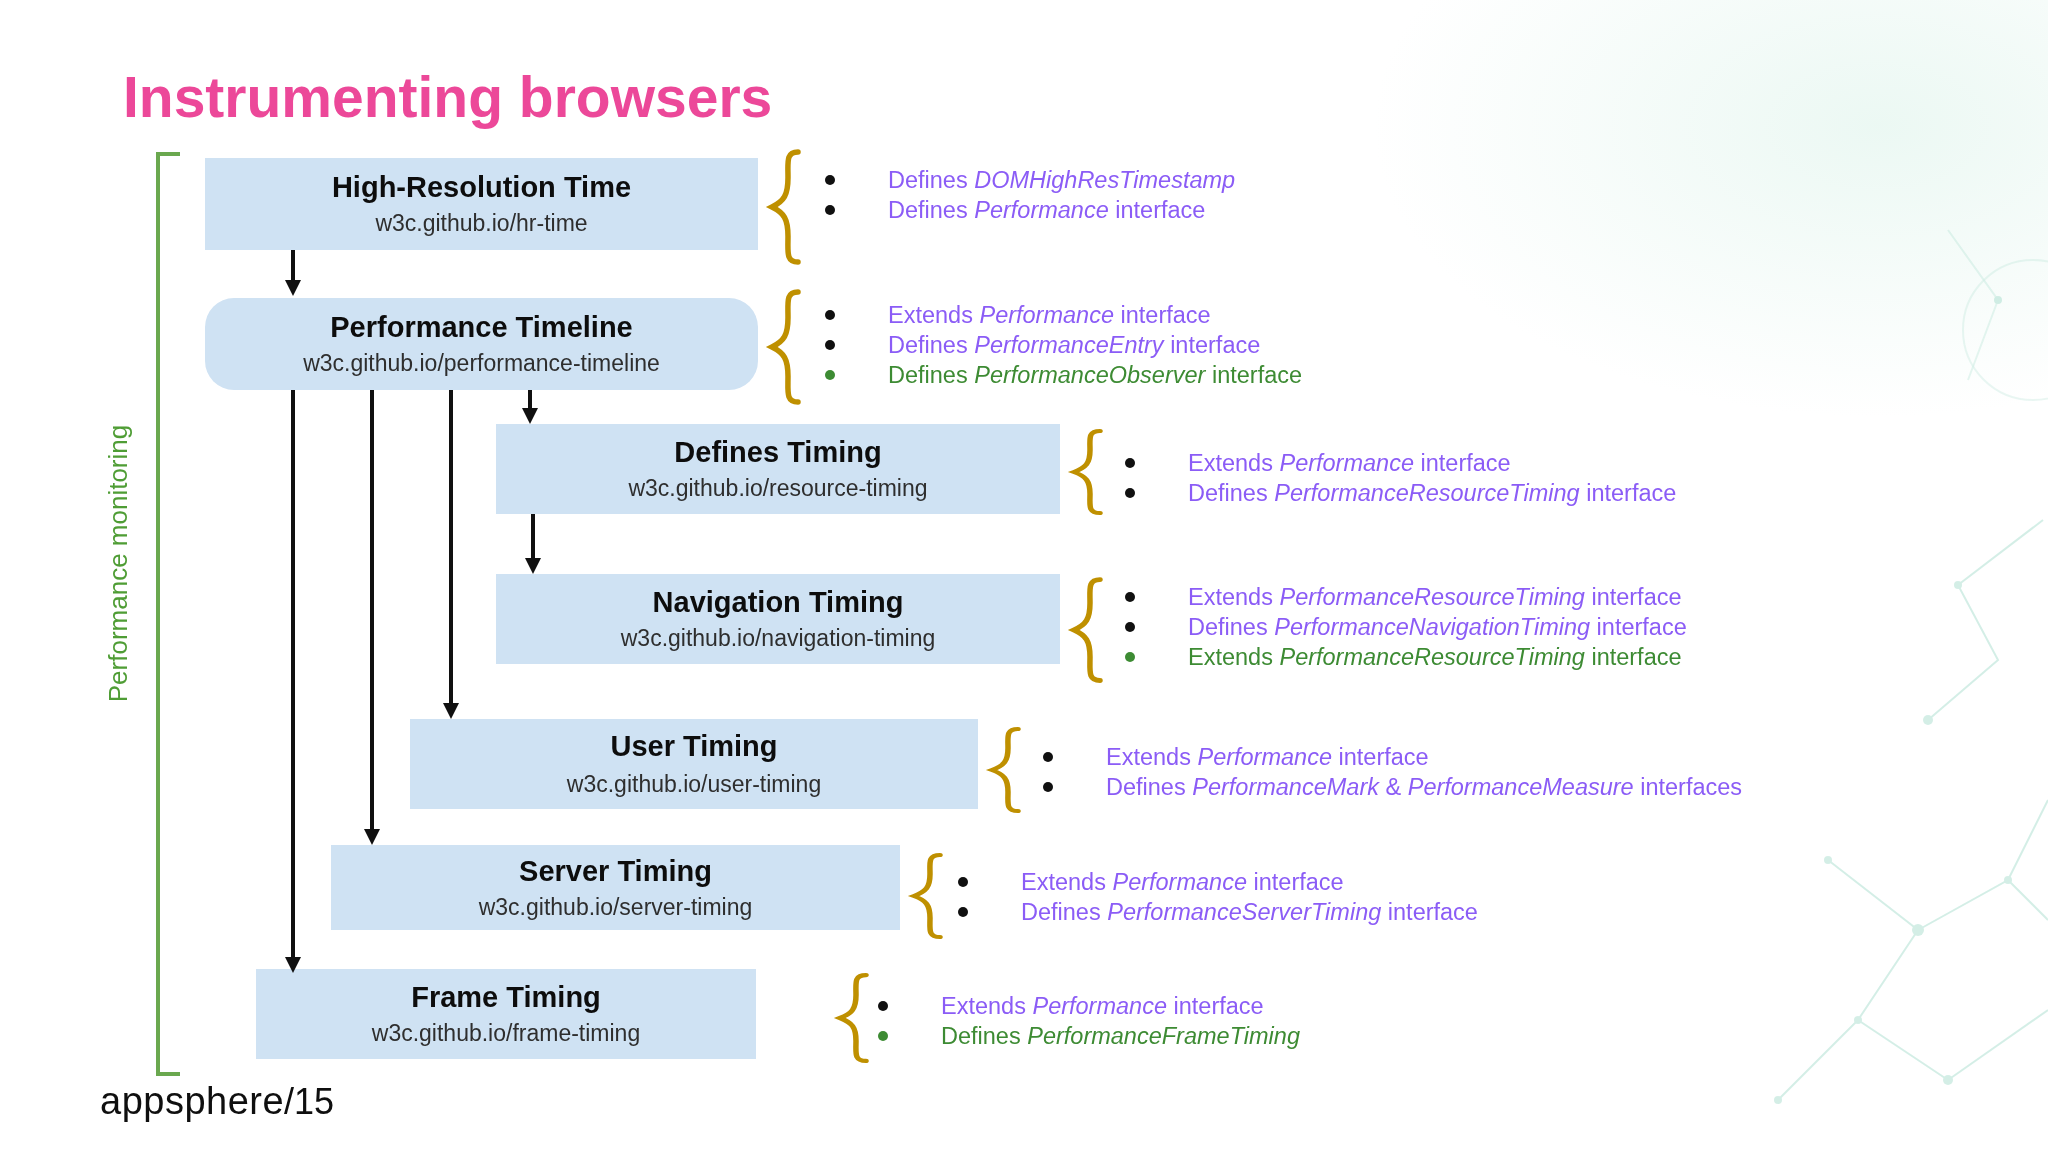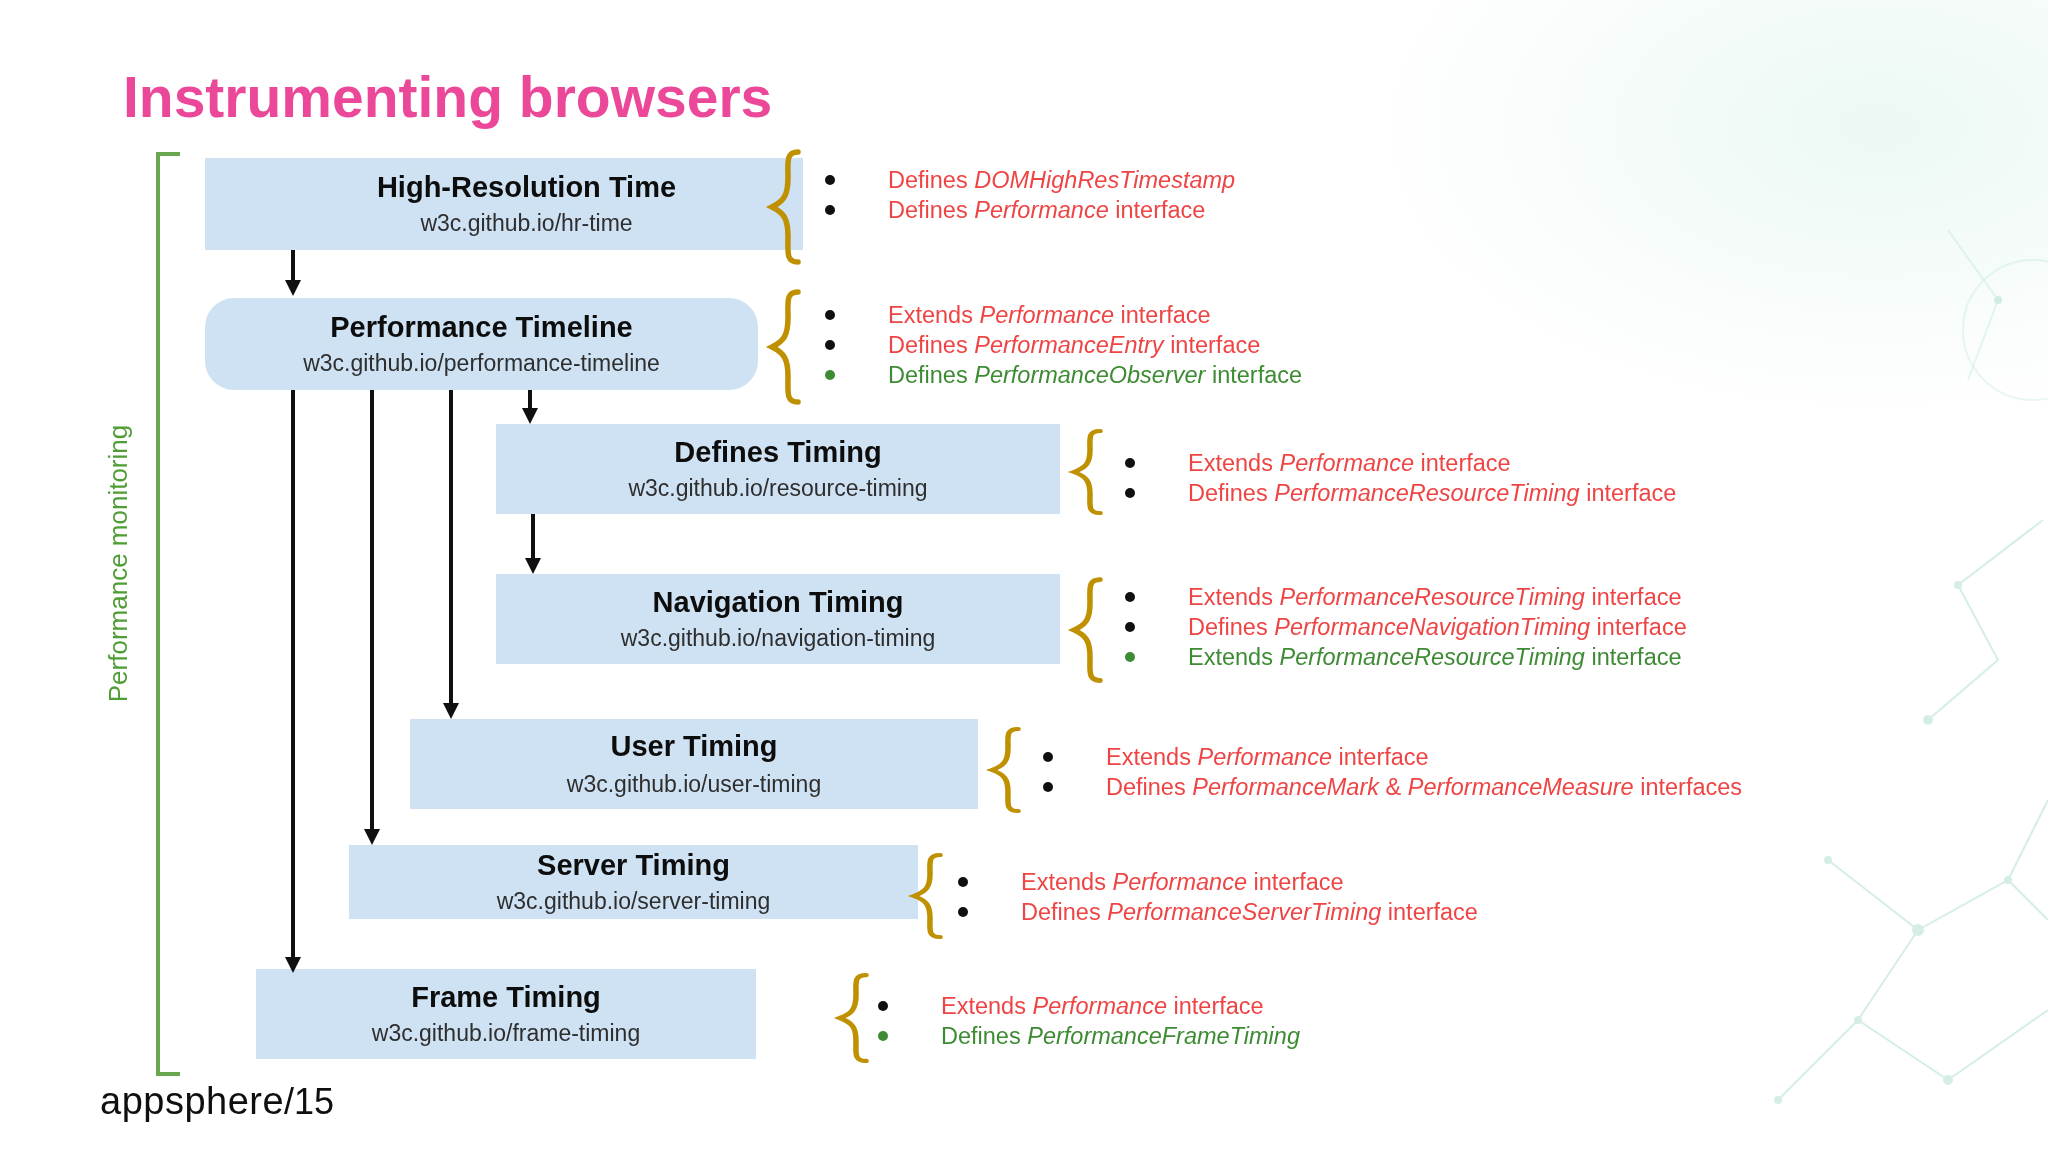--- a/index.html
+++ b/index.html
@@ -41,21 +41,21 @@
     border-left:8px solid transparent; border-right:8px solid transparent;
     border-top:16px solid var(--arrow-color);
   }
   
   .brace { position:absolute; }
   .brace path { stroke:var(--brace-gold); stroke-width:5.5; fill:none; stroke-linecap:round; }
   
   .notes { position:absolute; }
   .note {
     position:relative; height:30px; line-height:30px; padding-left:66px;
-    font-size:23.5px; color:#ef4444; white-space:nowrap;
+    font-size:23.5px; color:#8b5cf6; white-space:nowrap;
   }
   .note .dot {
     position:absolute; left:3px; top:50%; transform:translateY(-50%);
     width:10px; height:10px; border-radius:50%; background:#101010;
   }
   .note.g { color:var(--green-text); }
   .note.g .dot { background:var(--green-text); }
   .it { font-style:italic; }
   
   .footer { position:absolute; left:100px; top:1080px; color:#0f0f0f; white-space:nowrap; }
@@ -97,41 +97,41 @@
       <circle class="node" cx="480" cy="880" r="4"></circle>
       <circle class="node" cx="250" cy="1100" r="4"></circle>
     </g>
   </svg>
 
   <div class="slide-title">Instrumenting browsers</div>
 
   <div class="side-bracket"></div>
   <div class="side-label">Performance monitoring</div>
 
-  <div class="spec-box" style="left:205px; top:158px; width:553px; height:92px;padding-left:45px;">
+  <div class="spec-box" style="left:205px; top:158px; width:553px; height:92px;">
     <div class="spec-name">High-Resolution Time</div>
     <div class="spec-url">w3c.github.io/hr-time</div>
   </div>
   <div class="spec-box" style="left:205px; top:298px; width:553px; height:92px;border-radius:29px;">
     <div class="spec-name">Performance Timeline</div>
     <div class="spec-url">w3c.github.io/performance-timeline</div>
   </div>
   <div class="spec-box" style="left:496px; top:424px; width:564px; height:90px;">
     <div class="spec-name">Defines Timing</div>
     <div class="spec-url">w3c.github.io/resource-timing</div>
   </div>
   <div class="spec-box" style="left:496px; top:574px; width:564px; height:90px;">
     <div class="spec-name">Navigation Timing</div>
     <div class="spec-url">w3c.github.io/navigation-timing</div>
   </div>
   <div class="spec-box" style="left:410px; top:719px; width:568px; height:90px;gap:8px;">
     <div class="spec-name">User Timing</div>
     <div class="spec-url">w3c.github.io/user-timing</div>
   </div>
-  <div class="spec-box" style="left:331px; top:845px; width:569px; height:74px;margin-left:18px;">
+  <div class="spec-box" style="left:331px; top:845px; width:569px; height:85px;">
     <div class="spec-name">Server Timing</div>
     <div class="spec-url">w3c.github.io/server-timing</div>
   </div>
   <div class="spec-box" style="left:256px; top:969px; width:500px; height:90px;">
     <div class="spec-name">Frame Timing</div>
     <div class="spec-url">w3c.github.io/frame-timing</div>
   </div>
 
   <div class="arrow" style="left:285px; top:250px; height:46px;">
       <div class="shaft"></div>

